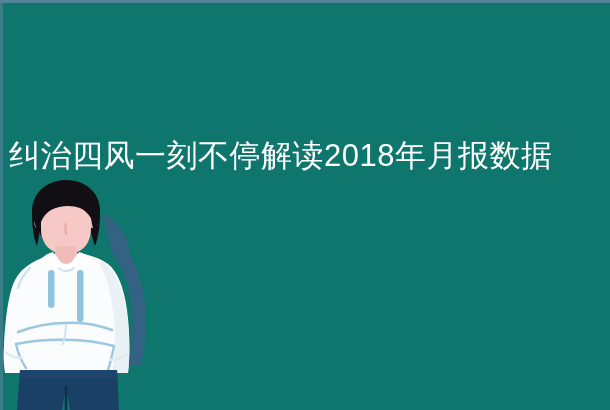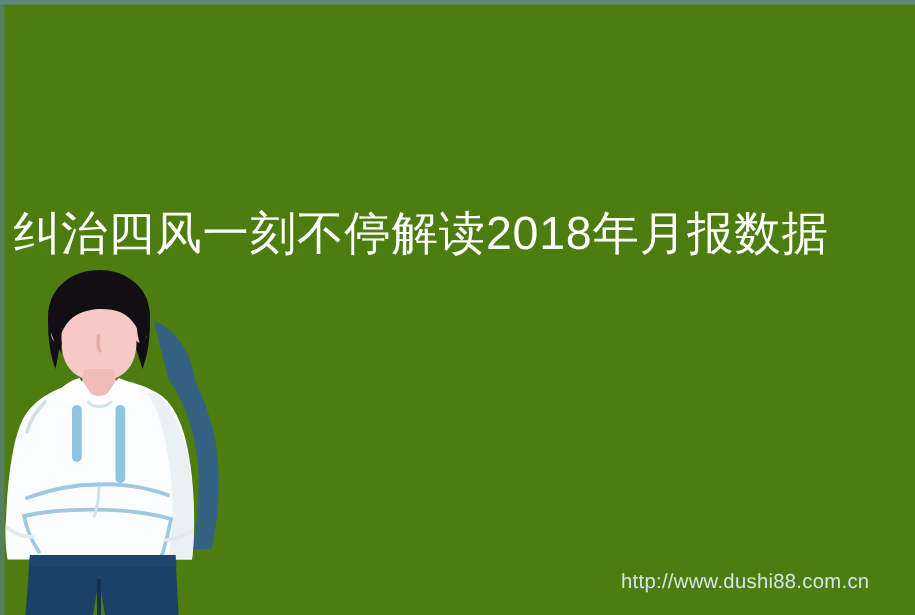--- a/index.html
+++ b/index.html
@@ -5,21 +5,21 @@
   html, body {
     margin: 0;
     padding: 0;
     background: #ffffff;
   }
   #banner {
     position: relative;
     width: 610px;
     height: 410px;
     overflow: hidden;
-    background: #4d7c0f;
+    background: #0f766e;
     font-family: "Liberation Sans", "DejaVu Sans", sans-serif;
   }
   
   #top-edge {
     position: absolute;
     left: 0; top: 0;
     width: 610px; height: 3px;
     background: #6a8ba3;
     opacity: .75;
   }
@@ -136,15 +136,14 @@
       <path d="M128 174 C122 178 116 180 110 180" stroke="#dfeaf1" stroke-width="2.4" fill="none" stroke-linecap="round"></path>
 
       <path d="M20 190 L117 190 L119 230 L70 230 L66 206 L62 230 L17 230 Z" fill="#1b4066"></path>
       <path d="M66 206 L66 230" stroke="#12314f" stroke-width="2.6" fill="none"></path>
       <path d="M20 190 L117 190 L118 198 L19 198 Z" fill="#214a73" opacity=".6"></path>
     </svg>
   </div>
 
   <div id="title">纠治四风一刻不停解读2018年月报数据</div>
 
-  <div id="watermark">http://www.dushi88.com.cn</div>
 
 </div>
 
 </body></html>

